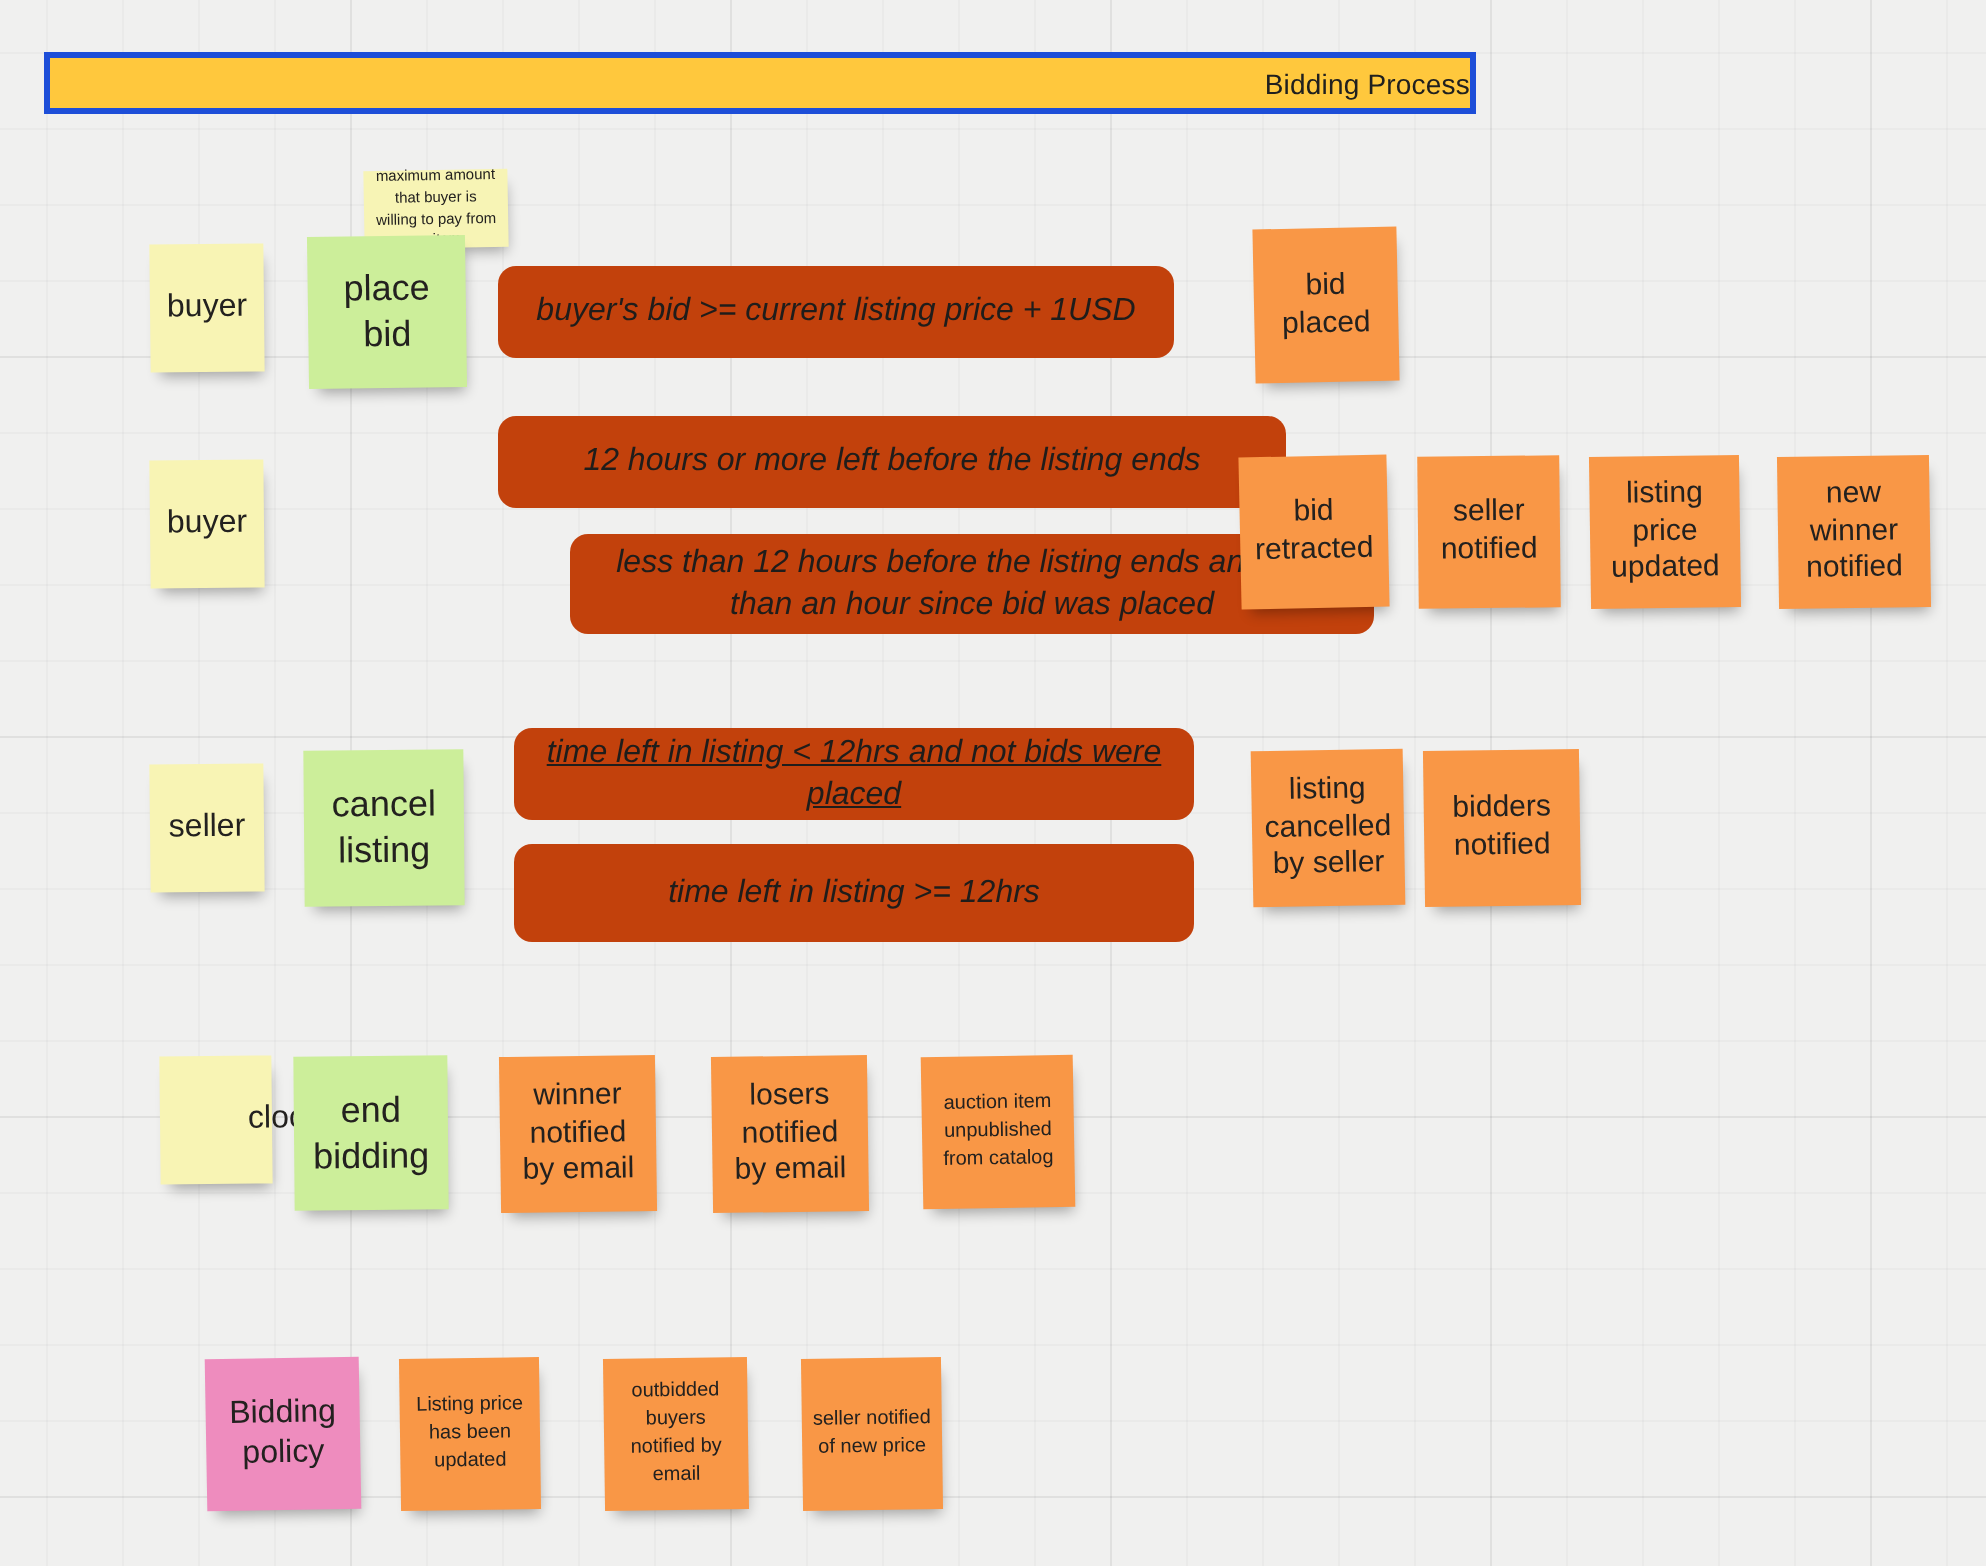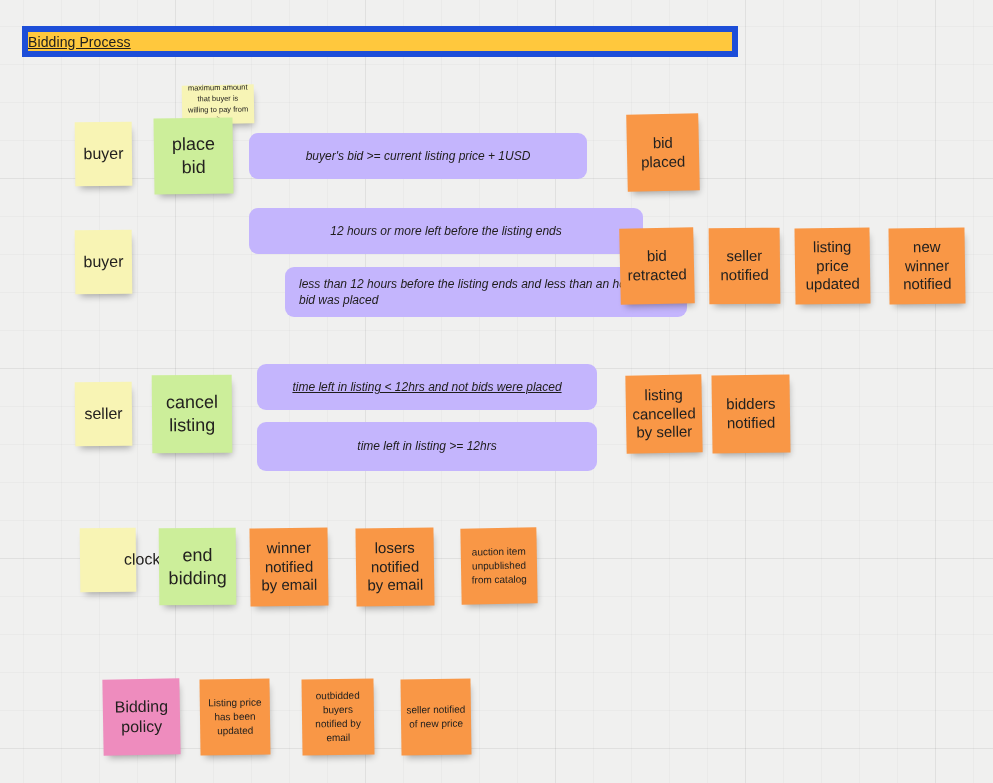--- a/index.html
+++ b/index.html
@@ -39,29 +39,28 @@
   }
 
   
   .title-bar {
     position: absolute;
     left: 22px;
     top: 26px;
     width: 716px;
     height: 31px;
     background: #FFC83D;
-    border: 6px solid #1d4ed8;
+    border: 3px solid #1d4ed8;
     box-sizing: border-box;
     display: flex;
     align-items: center;
-    justify-content: flex-start;
+    justify-content: flex-end;
     color: #20201f;
     font-size: 14px;
     letter-spacing: 0.1px;
-    text-decoration: underline;
   }
 
   
   .note {
     position: absolute;
     box-sizing: border-box;
     display: flex;
     align-items: center;
     justify-content: center;
     text-align: center;
@@ -80,27 +79,28 @@
   .note.command { background: #CCEE9A; font-size: 18px; }
   .note.event   { background: #F99746; font-size: 15px; }
   .note.policy  { background: #EE8CBE; font-size: 16px; }
   .note.small   { font-size: 10px; line-height: 1.4; }
   .note.tiny    { font-size: 7.5px; line-height: 1.45; background: #F7F4B5; }
 
   
   .condition {
     position: absolute;
     box-sizing: border-box;
-    background: #c4b5fd;
+    background: #c2410c;
     border-radius: 9px;
     display: flex;
     align-items: center;
     justify-content: center;
+    text-align: center;
     font-style: italic;
-    font-size: 12px;
+    font-size: 16px;
     color: #1f1d1b;
     line-height: 1.34;
     padding: 6px 14px;
   }
 </style>
 </head>
 <body>
 
 <div id="board-grid"></div>
 
@@ -192,21 +192,21 @@
 
   <div class="note event" style="left:712px; top:375px; width:78px; height:78px; transform:rotate(-0.8deg);">
     <span class="note-inner">bidders
 notified</span>
   </div>
 
   <div class="note actor" style="left:80px; top:528px; width:56px; height:64px; transform:rotate(-0.6deg);padding-left:44px;">
     <span class="note-inner">clock</span>
   </div>
 
-  <div class="note command" style="left:147px; top:528px; width:77px; height:77px; transform:rotate(-0.5deg);margin-left:12px;">
+  <div class="note command" style="left:147px; top:528px; width:77px; height:77px; transform:rotate(-0.5deg);">
     <span class="note-inner">end
 bidding</span>
   </div>
 
   <div class="note event" style="left:250px; top:528px; width:78px; height:78px; transform:rotate(-0.8deg);">
     <span class="note-inner">winner
 notified
 by email</span>
   </div>
 

